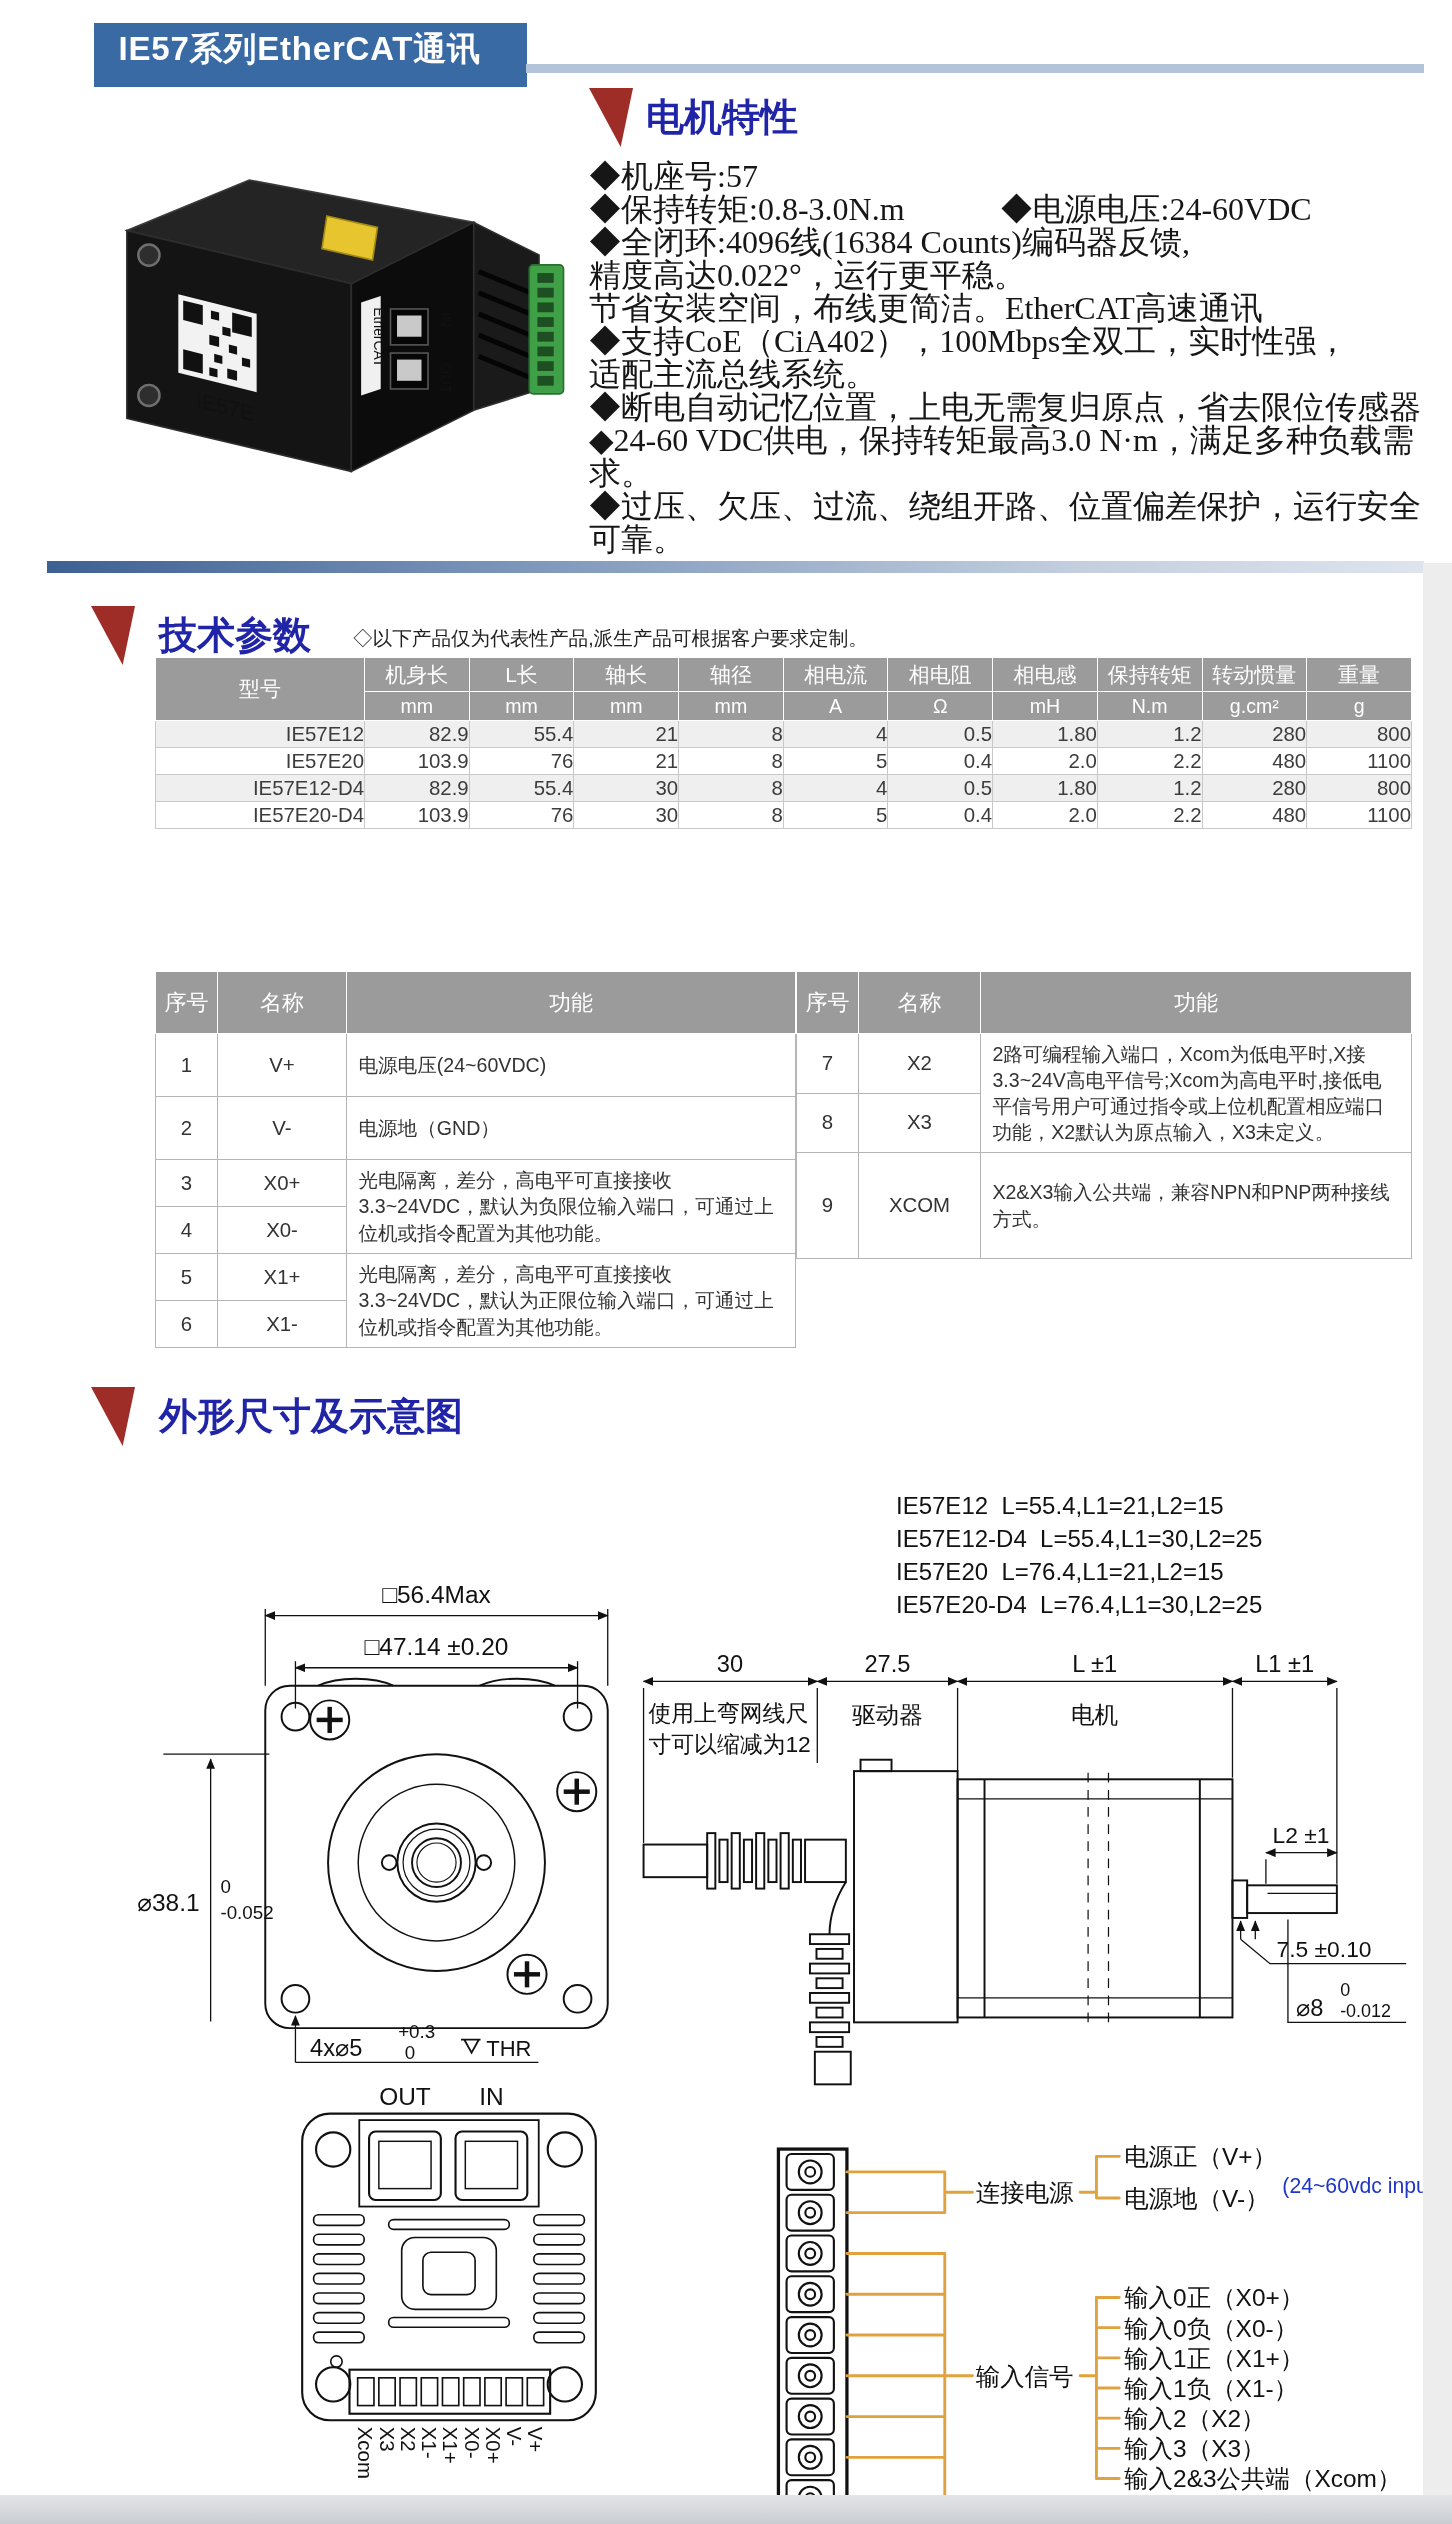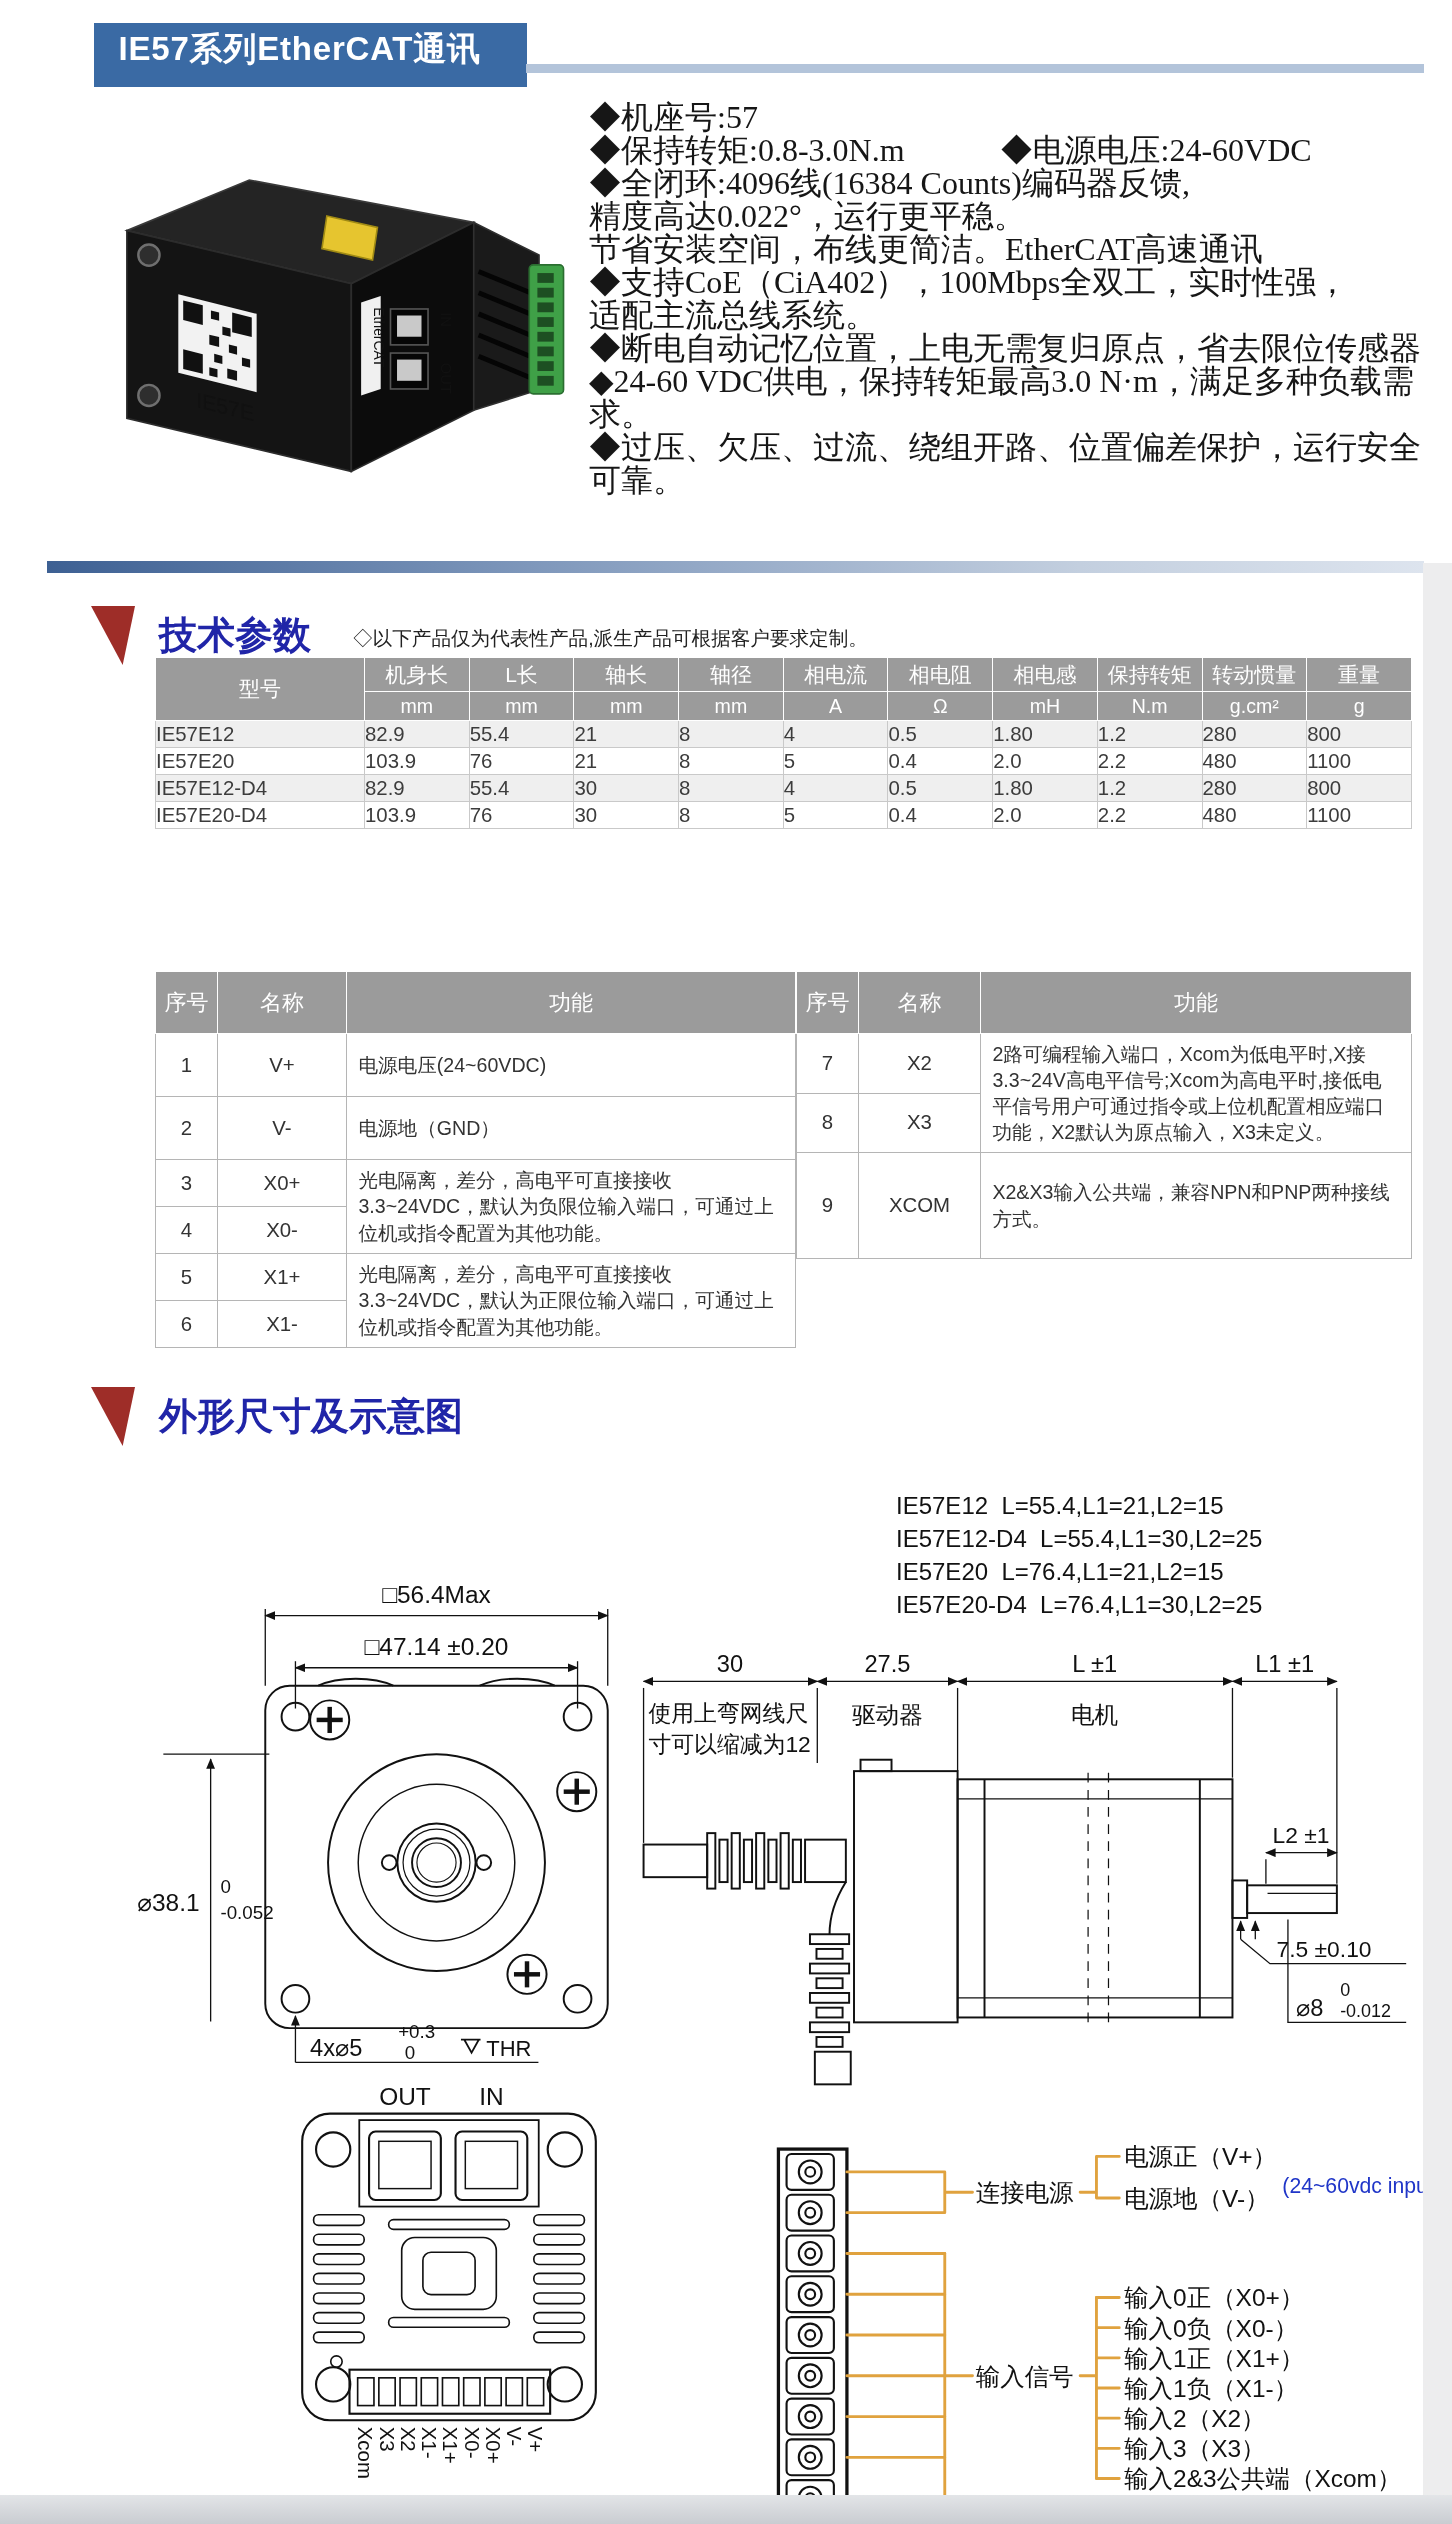--- a/index.html
+++ b/index.html
@@ -25,21 +25,21 @@
 
 .divider{position:absolute;left:47px;top:561px;width:1377px;height:12.2px;
 background:linear-gradient(90deg,#3d6093,#7e97bb 35%,#c3cfdf 75%,#dde4ee)}
 
 
 .specs-note{position:absolute;left:353px;top:625px;font-size:19.6px;color:#222}
 .spec-table{position:absolute;left:155px;top:657px;width:1257px;border-collapse:collapse;table-layout:fixed}
 .spec-table th{background:var(--header_gray,#9b9b9b);color:#fff;font-weight:normal;font-size:21px;border:1.6px solid #fff}
 .spec-table tr.h-name th{height:34px}
 .spec-table tr.h-unit th{height:29px;font-size:19.6px}
-.spec-table td{font-size:20.4px;color:#3c3c3c;text-align:left;height:27px;border:0.8px solid #c9c9c9;background:#fff}
+.spec-table td{font-size:20.4px;color:#3c3c3c;text-align:right;height:27px;border:0.8px solid #c9c9c9;background:#fff}
 .spec-table tbody tr:nth-child(odd) td{background:#efefef}
 
 
 .pin-table{position:absolute;border-collapse:collapse;table-layout:fixed;background:#fff}
 .pin-table th{background:var(--header_gray,#9b9b9b);color:#fff;font-size:22px;font-weight:normal;height:62px;border:1.6px solid #fff}
 .pin-table td{border:0.8px solid #b5b5b5;font-size:20.4px;color:#333;text-align:center;background:#fff}
 .pin-table td.fn{text-align:left;padding:6.5px 11.4px;font-size:19.6px;line-height:1.34}
 .pin-left{left:155px;top:971px;width:641px}
 .pin-right{left:796px;top:971px;width:616px}
 .r77{height:63px}.r57{height:47px}.r66{height:54px}.r130{height:106px}
@@ -119,20 +119,24 @@
       <rect x="378" y="246" width="46" height="44" fill="#060606" stroke="#555" stroke-width="2"></rect>
       <rect x="386" y="254" width="30" height="26" fill="#c9c9c9"></rect>
       <rect x="378" y="300" width="46" height="44" fill="#060606" stroke="#555" stroke-width="2"></rect>
       <rect x="386" y="308" width="30" height="26" fill="#c9c9c9"></rect>
     </g>
     <text transform="rotate(90 440 250)" x="440" y="250" font-size="18" fill="#eee" class="dt">IN</text>
     <text transform="rotate(90 440 312)" x="440" y="312" font-size="18" fill="#eee" class="dt">OUT</text>
   </svg>
 
   <div class="features">
+    <div class="head">
+      <div class="tri"></div>
+      <div class="sec-title">电机特性</div>
+    </div>
     <div class="feature-lines">
 
     <div class="feature-line">◆机座号:57</div>
         <div class="feature-line">◆保持转矩:0.8-3.0N.m　　　◆电源电压:24-60VDC</div>
         <div class="feature-line">◆全闭环:4096线(16384 Counts)编码器反馈,</div>
         <div class="feature-line">精度高达0.022°，运行更平稳。</div>
         <div class="feature-line">节省安装空间，布线更简洁。EtherCAT高速通讯</div>
         <div class="feature-line">◆支持CoE（CiA402），100Mbps全双工，实时性强，</div>
         <div class="feature-line">适配主流总线系统。</div>
         <div class="feature-line">◆断电自动记忆位置，上电无需复归原点，省去限位传感器</div>

